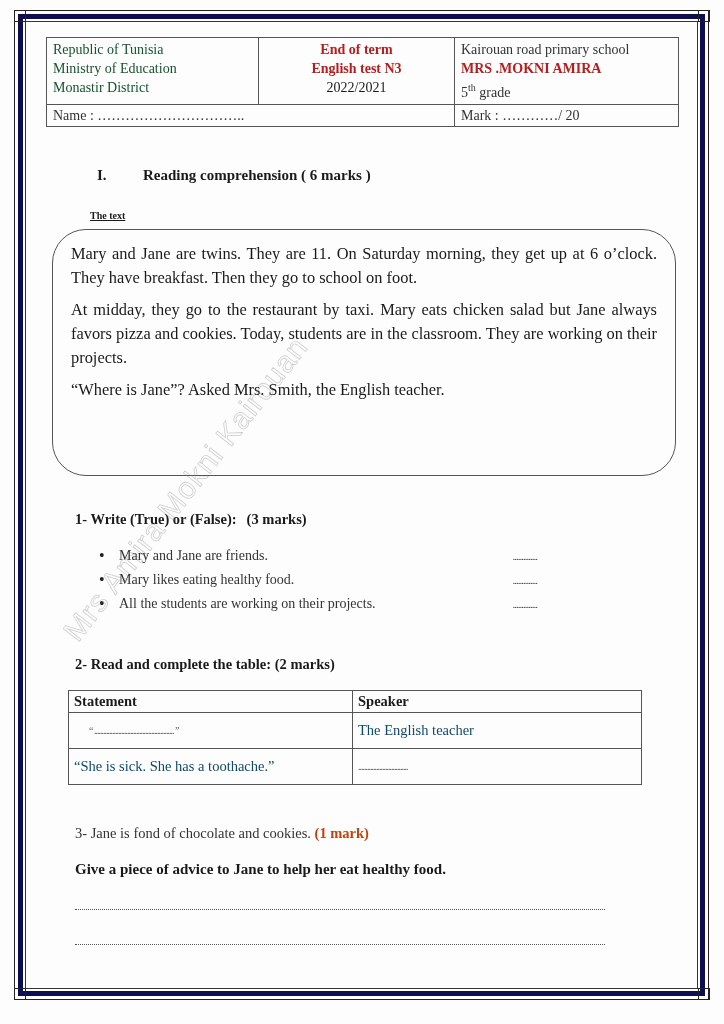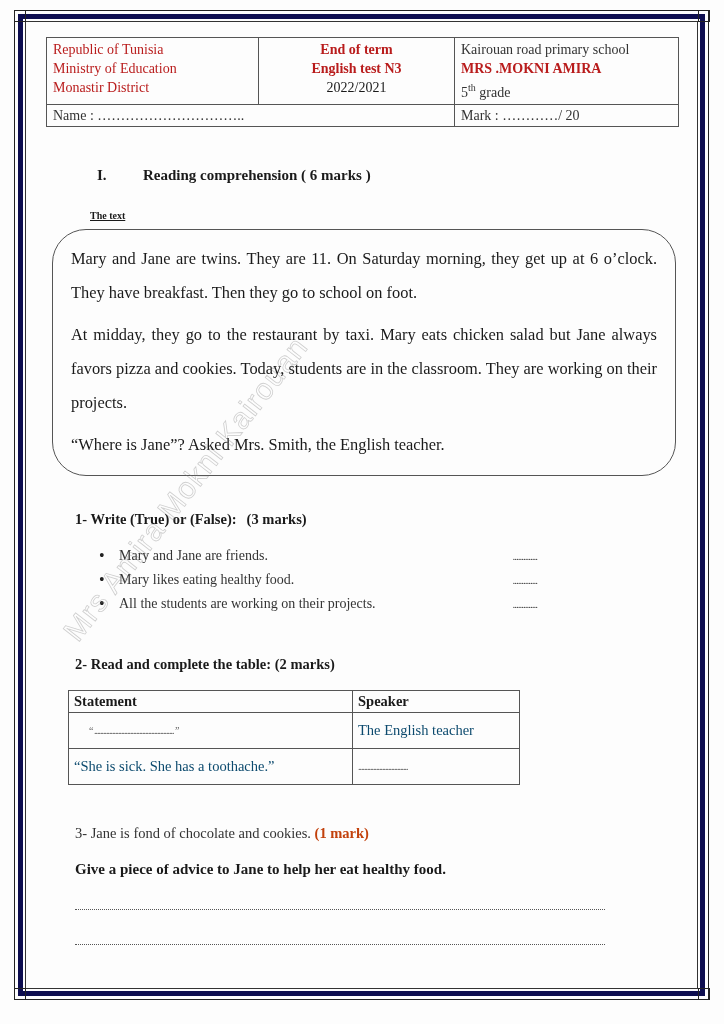--- a/index.html
+++ b/index.html
@@ -12,46 +12,46 @@
   .frame-inner { position: absolute; left: 25px; top: 21px; width: 673px; height: 968px; border: 1px solid #333; }
   .corner { position: absolute; width: 12px; height: 12px; border: 1px solid #222; background: transparent; }
   .corner.tl { left: 14px; top: 10px; }
   .corner.tr { right: 14px; top: 10px; }
   .corner.bl { left: 14px; bottom: 24px; }
   .corner.br { right: 14px; bottom: 24px; }
 
   
   .header { position: absolute; left: 46px; top: 37px; width: 633px; border-collapse: collapse; font-size: 14px; line-height: 19px; }
   .header td { border: 1px solid #555; vertical-align: top; padding: 2px 6px; }
-  .header .c1 { width: 212px; color: #b91c1c; font-family: Liberation Serif, serif; }
+  .header .c1 { width: 212px; color: #14532d; font-family: Liberation Serif, serif; }
   .header .c2 { width: 196px; text-align: center; }
   .header .c3 { color: #333; }
   .header .bold { font-weight: bold; color: #b91c1c; }
   .header .name-row td { height: 22px; padding: 1px 6px; color: #333; }
   .header sup { font-size: 10px; }
 
   
   .section-title { position: absolute; left: 97px; top: 167px; font-size: 15px; font-weight: bold; }
   .section-title .num { display: inline-block; width: 46px; }
   .text-label { position: absolute; left: 75px; top: 210px; font-size: 10px; font-weight: bold; text-decoration: underline; margin-left: 15px; }
 
   
-  .text-box { position: absolute; left: 52px; top: 229px; width: 624px; height: 247px; border: 1.5px solid #555; border-radius: 34px; padding: 12px 18px 0 18px; font-size: 16.4px; line-height: 34px; text-align: justify; }
+  .text-box { position: absolute; left: 52px; top: 229px; width: 624px; height: 247px; border: 1.5px solid #555; border-radius: 34px; padding: 12px 18px 0 18px; font-size: 16.4px; line-height: 24px; text-align: justify; }
   .text-box p { margin-bottom: 8px; }
 
   
   .q1-title { position: absolute; left: 75px; top: 511px; font-size: 14.5px; font-weight: bold; }
   .q1-title .gap { display: inline-block; width: 10px; }
   .tf-list { position: absolute; left: 97px; top: 544px; width: 440px; list-style: none; font-size: 14px; line-height: 24px; color: #333; }
   .tf-list li { position: relative; padding-left: 22px; }
   .tf-list li::before { content: "•"; position: absolute; left: 2px; top: 0; font-size: 16px; color: #222; }
   .tf-list .blank { position: absolute; right: 0; top: 0; letter-spacing: -1px; font-size: 11px; color: #444; }
 
   .q2-title { position: absolute; left: 75px; top: 656px; font-size: 14.5px; font-weight: bold; }
-  .q2-table { position: absolute; left: 68px; top: 690px; width: 452px; border-collapse: collapse; font-size: 14.5px; }
+  .q2-table { position: absolute; left: 68px; top: 690px; width: 574px; border-collapse: collapse; font-size: 14.5px; }
   .q2-table th, .q2-table td { border: 1px solid #555; padding: 0 5px; text-align: left; }
   .q2-table th { font-weight: bold; height: 22px; }
   .q2-table th.col1 { width: 284px; }
   .q2-table td { height: 36px; color: #0c4a6e; }
   .q2-table .dots { font-size: 10px; letter-spacing: -1px; color: #555; }
   .q2-table .quote-blank { padding-left: 20px; }
 
   .q3-title { position: absolute; left: 75px; top: 825px; font-size: 14.5px; color: #333; }
   .q3-title b { color: #c2410c; }
   .q3-instr { position: absolute; left: 75px; top: 861px; font-size: 15px; font-weight: bold; }

